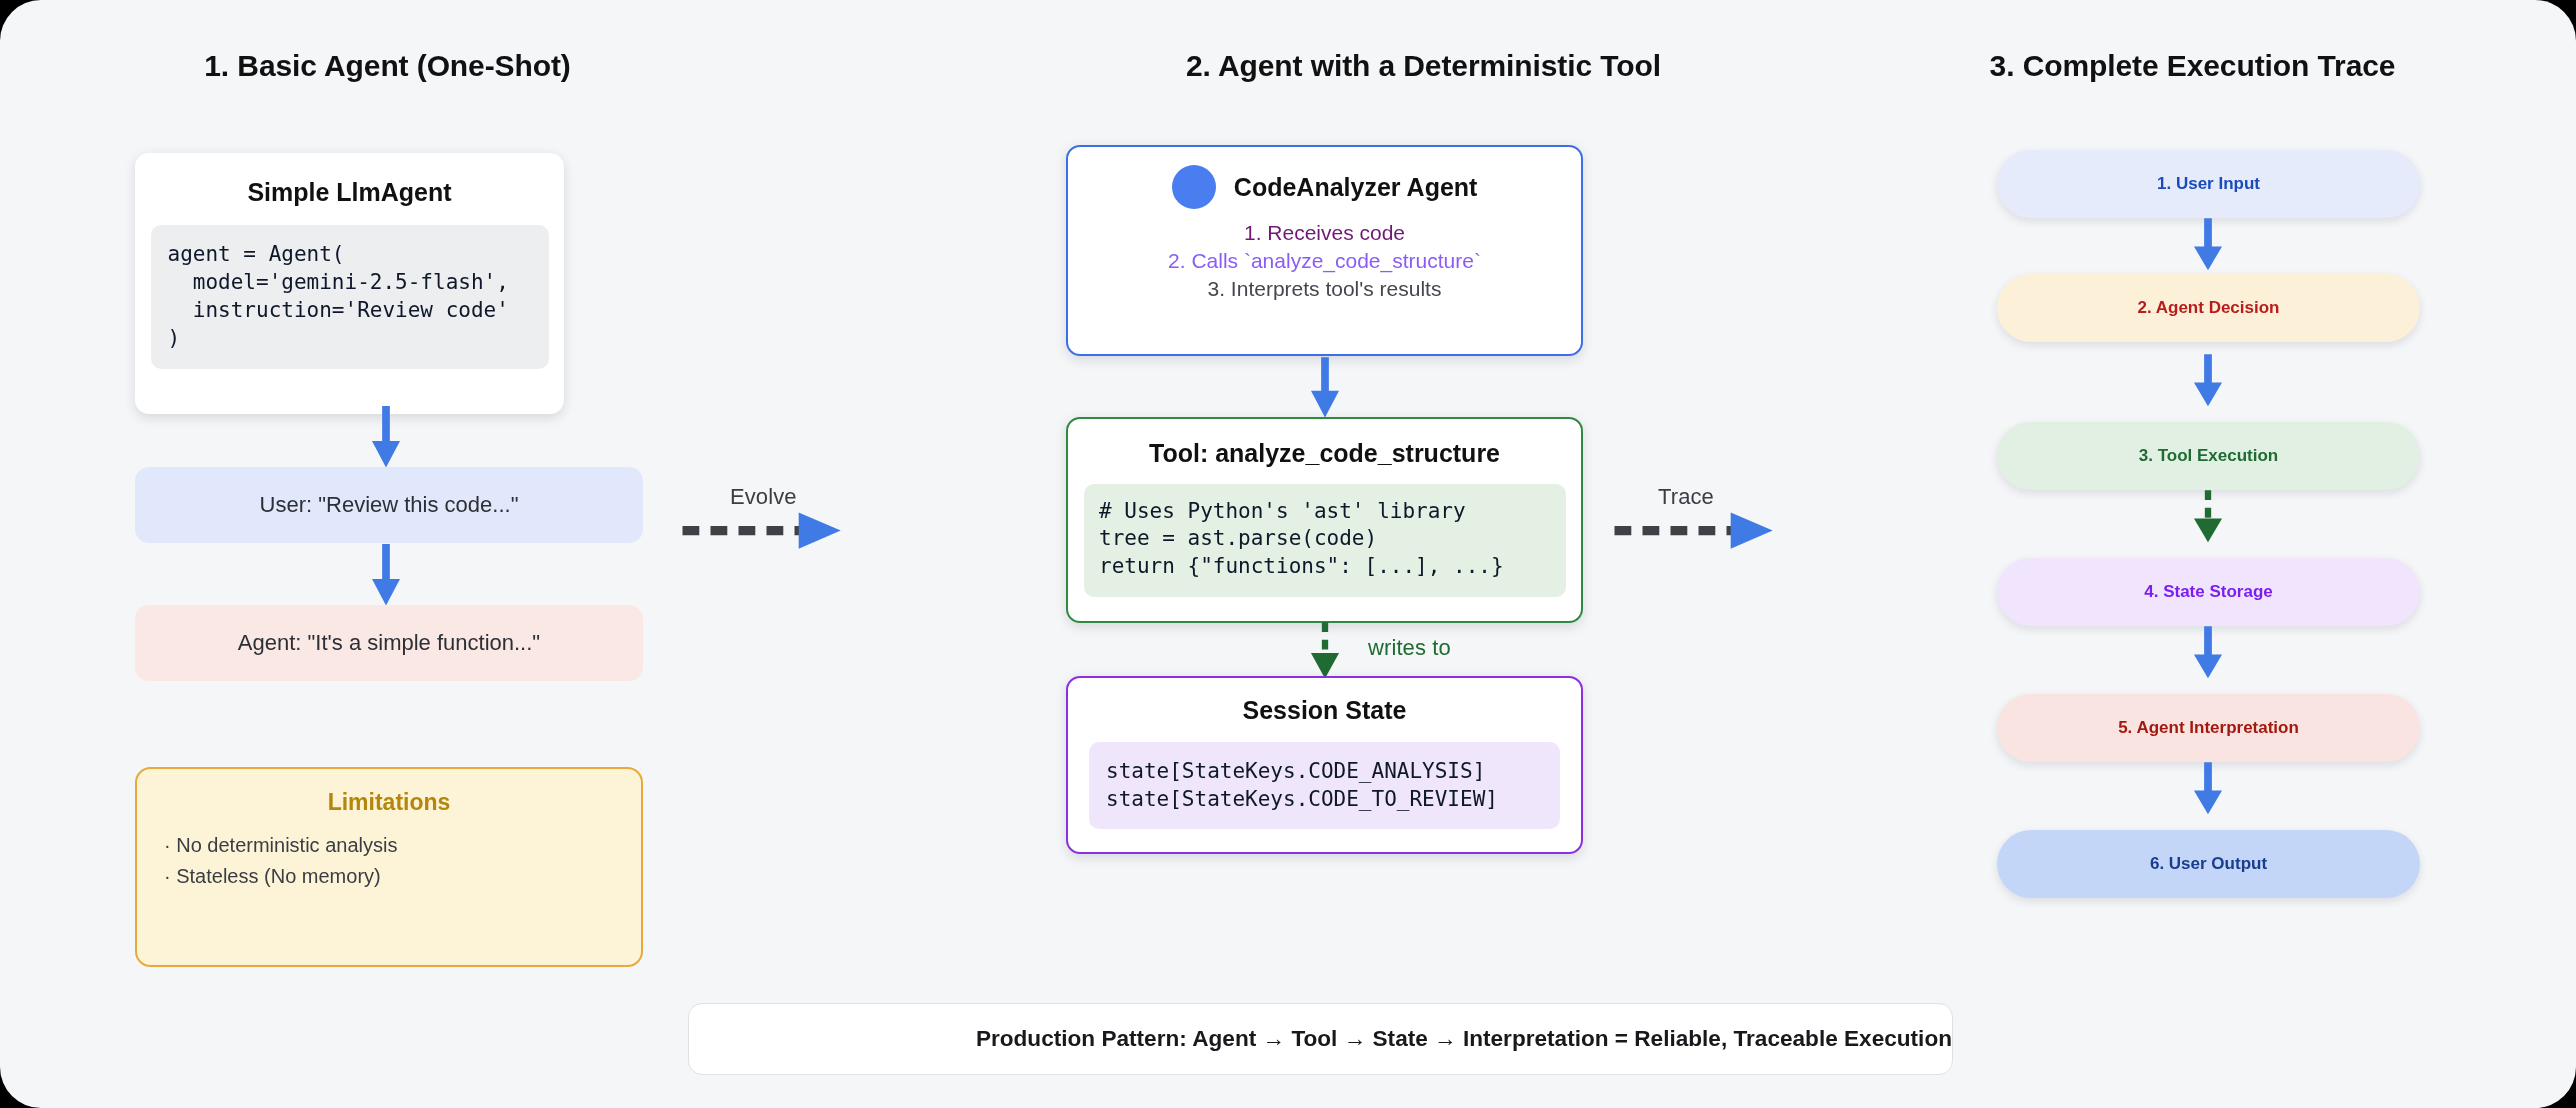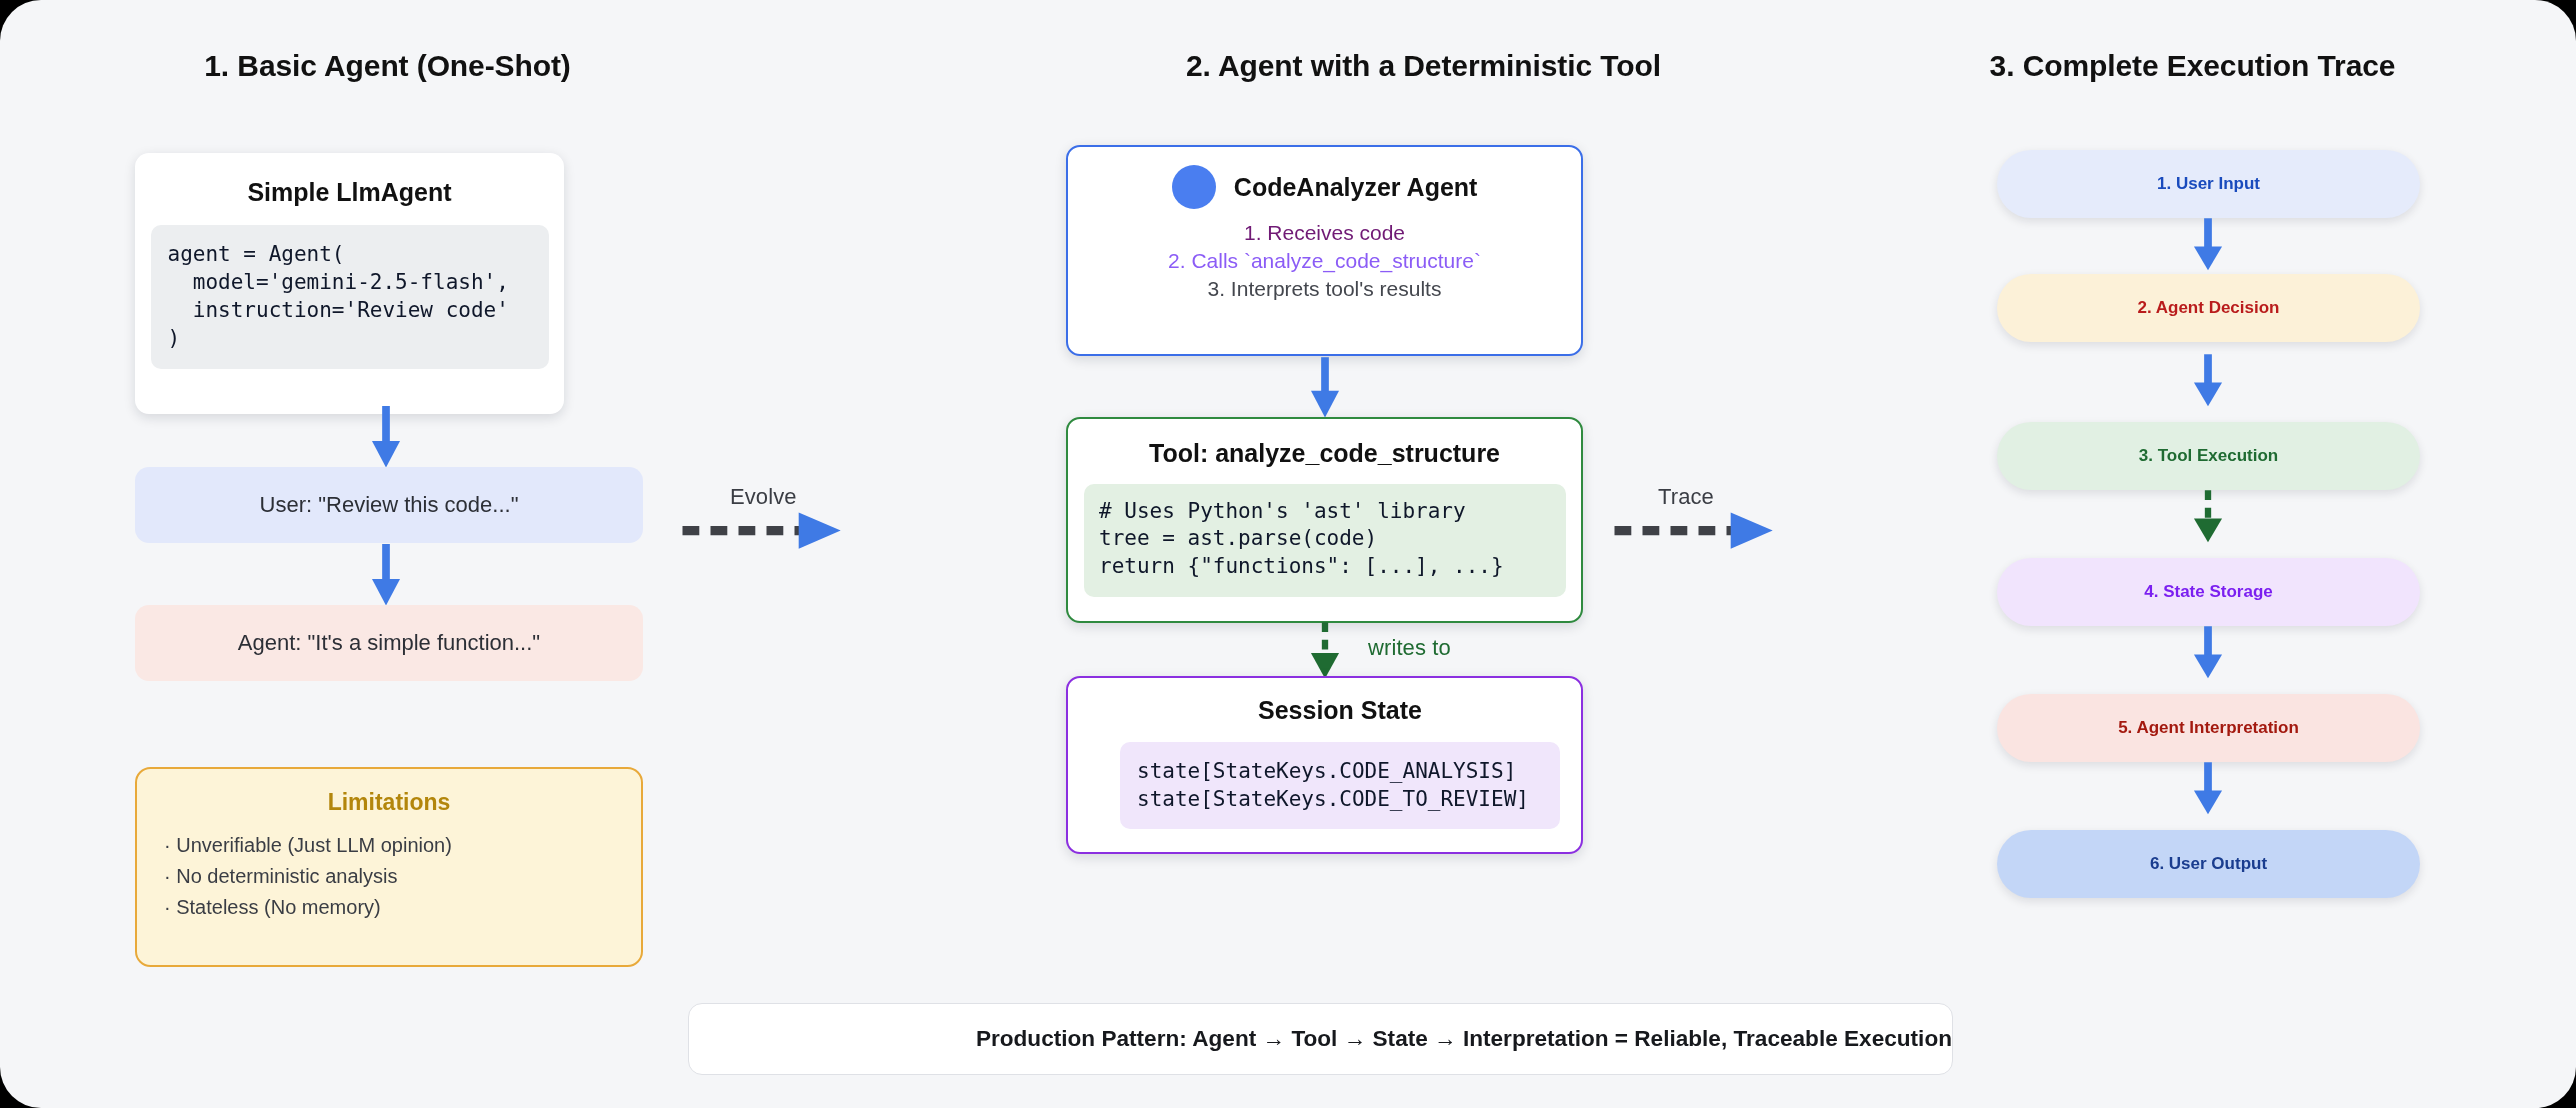--- a/index.html
+++ b/index.html
@@ -191,21 +191,20 @@
     <polygon points="10,50 50,50 30,88" fill="#3f7ae5"></polygon>
   </svg>
 
   <div class="pill pill-pink" style="left:135px; top:605px; width:508px; height:76px;">
     <span>Agent: "It's a simple function..."</span>
   </div>
 
   <div id="limitations" style="left:135px; top:767px; width:508px; height:200px;">
     <div id="limitations-title" style="margin-top:20px;">Limitations</div>
     <div style="margin:14px 0 0 27px;">
-      <div class="lim-item">· Unverifiable (Just LLM opinion)</div>
       <div class="lim-item">· No deterministic analysis</div>
       <div class="lim-item">· Stateless (No memory)</div>
     </div>
   </div>
 
   <div class="conn-label conn-label-dark" style="left:730px; top:484px;">Evolve</div>
   <svg class="arrow-svg" style="left:682px; top:511px; width:183px; height:42px;" viewBox="0 0 260 60" width="183" height="42">
     <line x1="0" y1="28" x2="168" y2="28" stroke="#3f4147" stroke-width="13" stroke-dasharray="24 16"></line>
     <polygon points="166,2 166,54 226,28" fill="#3f7ae5"></polygon>
   </svg>
@@ -233,21 +232,21 @@
 tree = ast.parse(code)
 return {"functions": [...], ...}</div>
   </div>
 
   <svg class="arrow-svg" style="left:1306px; top:622px; width:38px; height:58px;" viewBox="0 0 54 82" width="38" height="58">
     <line x1="27" y1="0" x2="27" y2="46" stroke="#1f6b32" stroke-width="9" stroke-dasharray="14 11"></line>
     <polygon points="7,44 47,44 27,80" fill="#1f6b32"></polygon>
   </svg>
   <div class="conn-label conn-label-green" style="left:1368px; top:635px;">writes to</div>
 
-  <div class="card" id="c2-state-card" style="left:1066px; top:676px; width:517px; height:178px; border:2.8px solid #8b2fe0;padding-left:31px;">
+  <div class="card" id="c2-state-card" style="left:1066px; top:676px; width:517px; height:178px; border:2.8px solid #8b2fe0;">
     <div class="card-title" style="margin-top:18.3px;">Session State</div>
     <div class="code code-purple" style="margin:17px 21px 0 21px; padding:15.5px 17px 15.5px 17px;">state[StateKeys.CODE_ANALYSIS]
 state[StateKeys.CODE_TO_REVIEW]</div>
   </div>
 
   <div class="conn-label conn-label-dark" style="left:1658px; top:484px;">Trace</div>
   <svg class="arrow-svg" style="left:1614px; top:511px; width:183px; height:42px;" viewBox="0 0 260 60" width="183" height="42">
     <line x1="0" y1="28" x2="168" y2="28" stroke="#3f4147" stroke-width="13" stroke-dasharray="24 16"></line>
     <polygon points="166,2 166,54 226,28" fill="#3f7ae5"></polygon>
   </svg>

